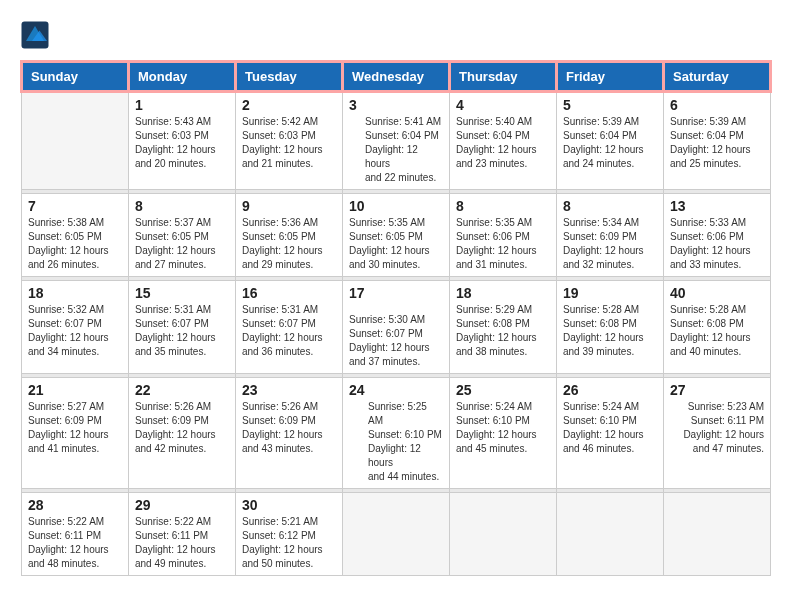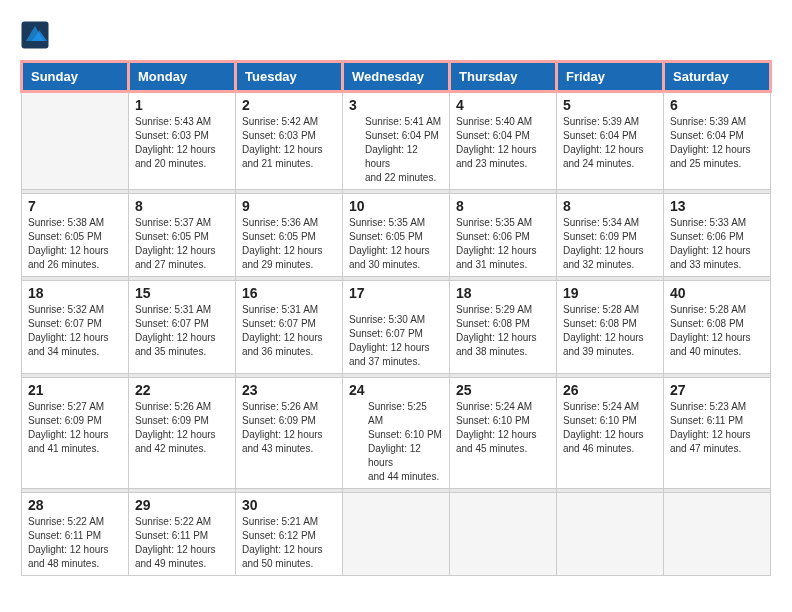--- a/index.html
+++ b/index.html
@@ -333,21 +333,21 @@
         </td>
         <td>
           <span class="day-number">26</span>
           <div class="day-info" style="white-space: pre-line;">Sunrise: 5:24 AM
 Sunset: 6:10 PM
 Daylight: 12 hours
 and 46 minutes.</div>
         </td>
         <td>
           <span class="day-number">27</span>
-          <div class="day-info" style="white-space: pre-line;">Sunrise: 5:23 AM
+          <div class="day-info" style="white-space: pre-line; text-align: right;">Sunrise: 5:23 AM
 Sunset: 6:11 PM
 Daylight: 12 hours
 and 47 minutes.</div>
         </td>
       </tr>
       <tr class="row-separator">
         <td></td>
         <td></td>
         <td></td>
         <td></td>

